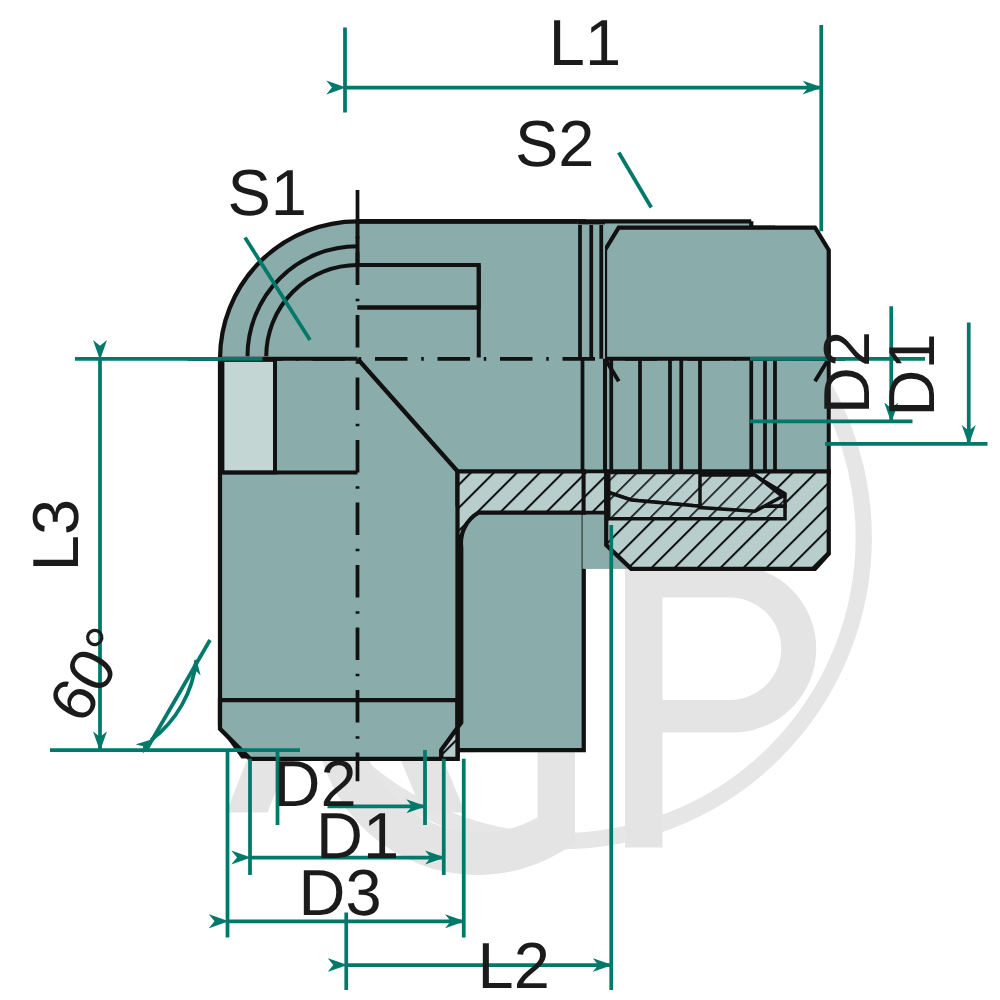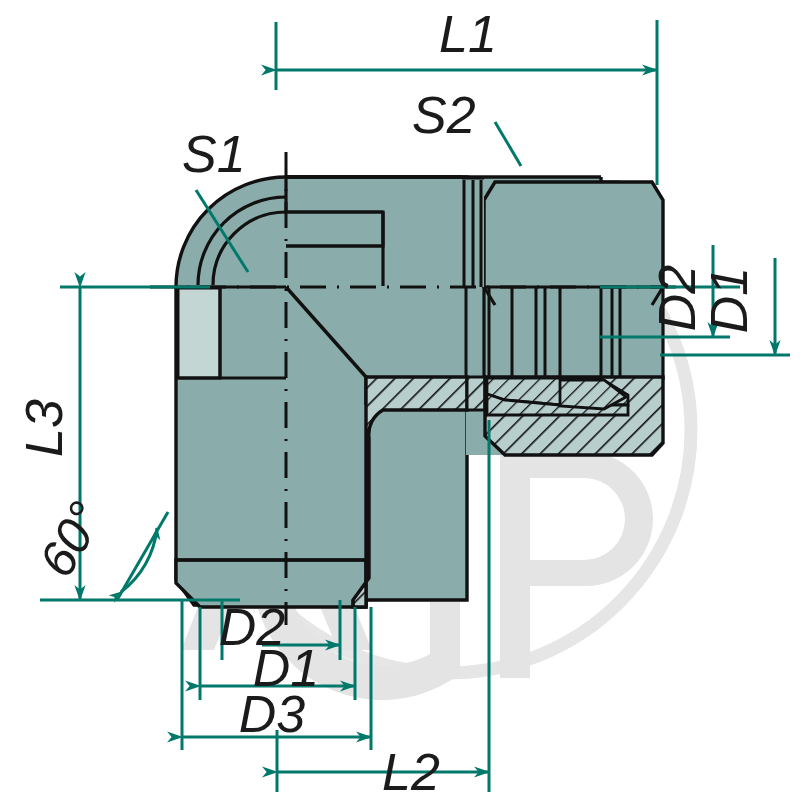--- a/index.html
+++ b/index.html
@@ -12,21 +12,20 @@
     width: 800px;
     height: 800px;
     overflow: hidden;
     font-family: "Liberation Sans", sans-serif;
   }
   #drawing-root {
     position: relative;
     width: 800px;
     height: 800px;
     background: #ffffff;
-    font-style: italic;
   }
   svg.canvas {
     display: block;
     width: 800px;
     height: 800px;
   }
   text.dim-label {
     font-family: "Liberation Sans", sans-serif;
     font-size: 52px;
     fill: #1b1b1b;

